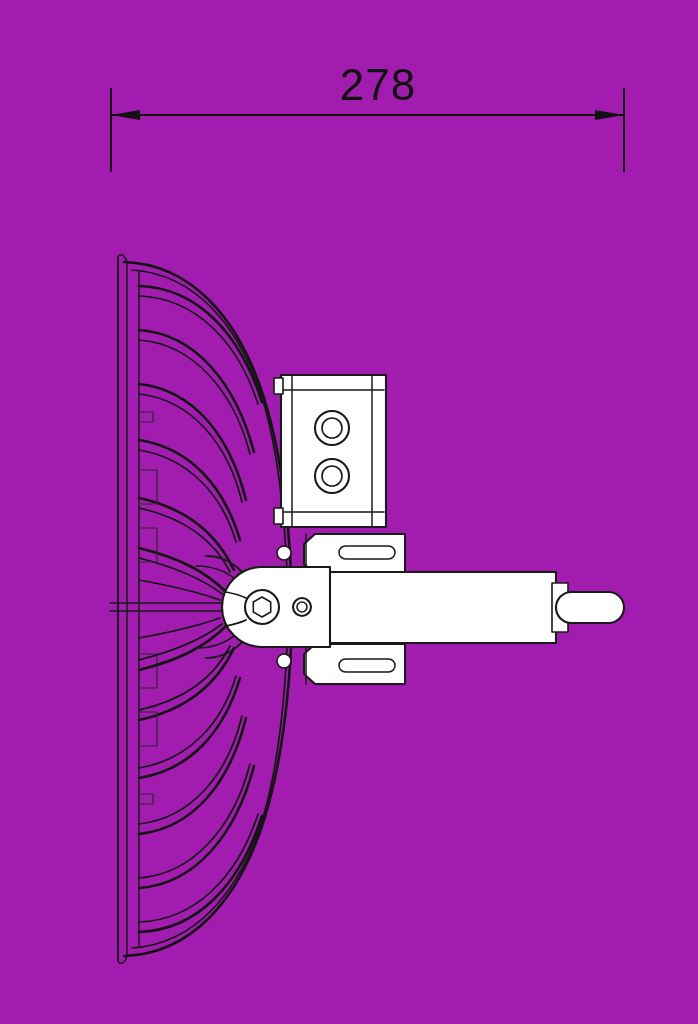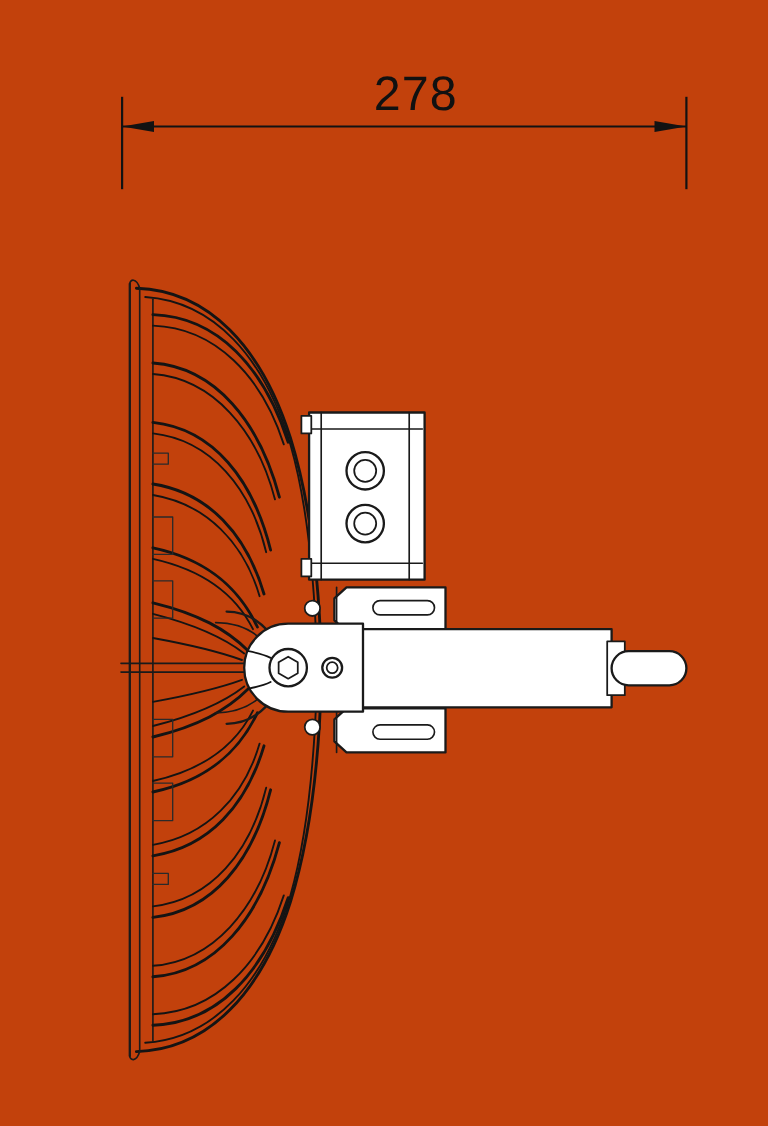--- a/index.html
+++ b/index.html
@@ -10,21 +10,21 @@
   body {
     width: 698px;
     height: 1024px;
     font-family: "Liberation Sans", sans-serif;
     overflow: hidden;
   }
   #drawing-root {
     position: relative;
     width: 698px;
     height: 1024px;
-    background: #c2410c;
+    background: #a21caf;
   }
   svg#tech-drawing {
     display: block;
     width: 698px;
     height: 1024px;
   }
   .ln {
     fill: none;
     stroke: #1a1a1a;
     stroke-width: 2.1;

